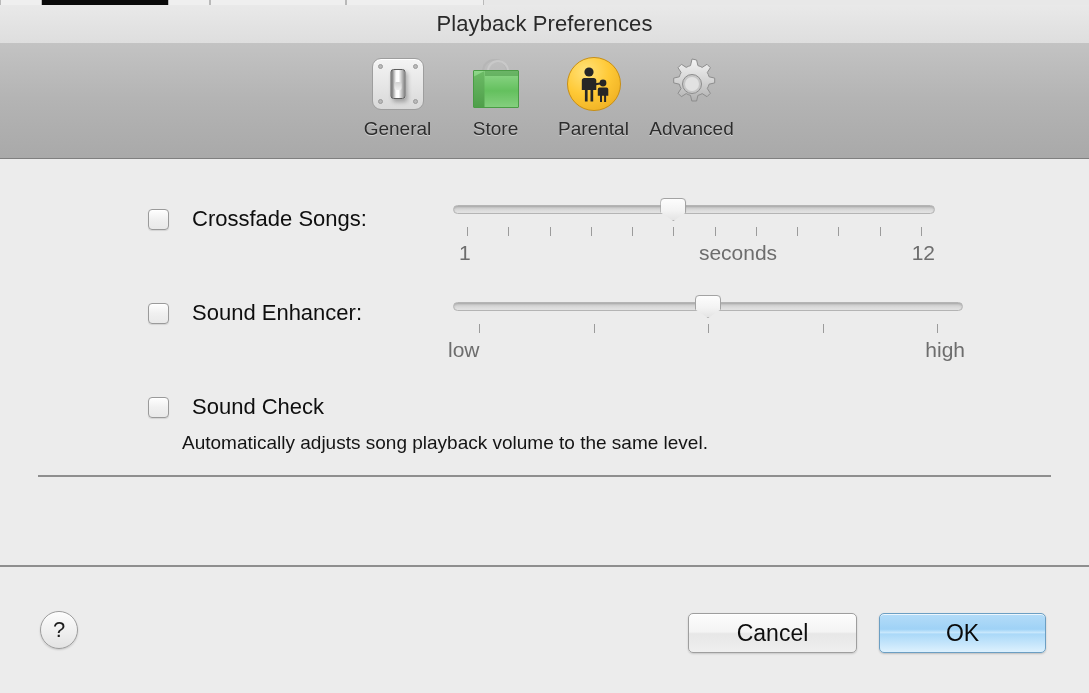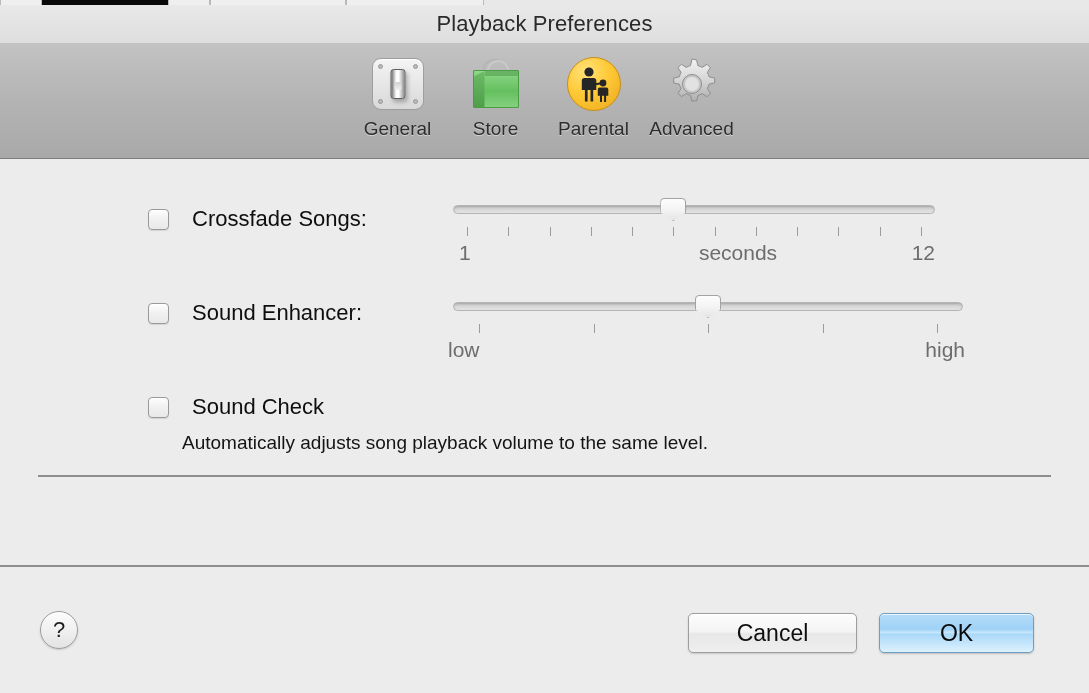--- a/index.html
+++ b/index.html
@@ -408,21 +408,21 @@
   #cancel-btn {
     left: 688px; top: 613px;
     width: 169px;
     background: linear-gradient(to bottom, #fdfdfd 0%, #f4f4f4 47%, #e7e7e7 52%, #efefef 100%);
     border: 1px solid #9e9e9e;
     box-shadow: 0 1px 2px rgba(0,0,0,0.16), inset 0 1px 0 #fff;
     color: #0e0e0e;
   }
   #ok-btn {
     left: 879px; top: 613px;
-    width: 155px;
+    width: 167px;
     background: linear-gradient(to bottom, #b4dcf8 0%, #9fd2f6 40%, #cdeafd 50%, #a9d8f8 52%, #ddf1fe 100%);
     border: 1px solid #6c9fc3;
     box-shadow: 0 1px 2px rgba(0,0,0,0.2), inset 0 1px 0 rgba(255,255,255,0.75);
     color: #0a0a0a;
     text-align: right;
   }
 </style>
 </head>
 <body>
 

